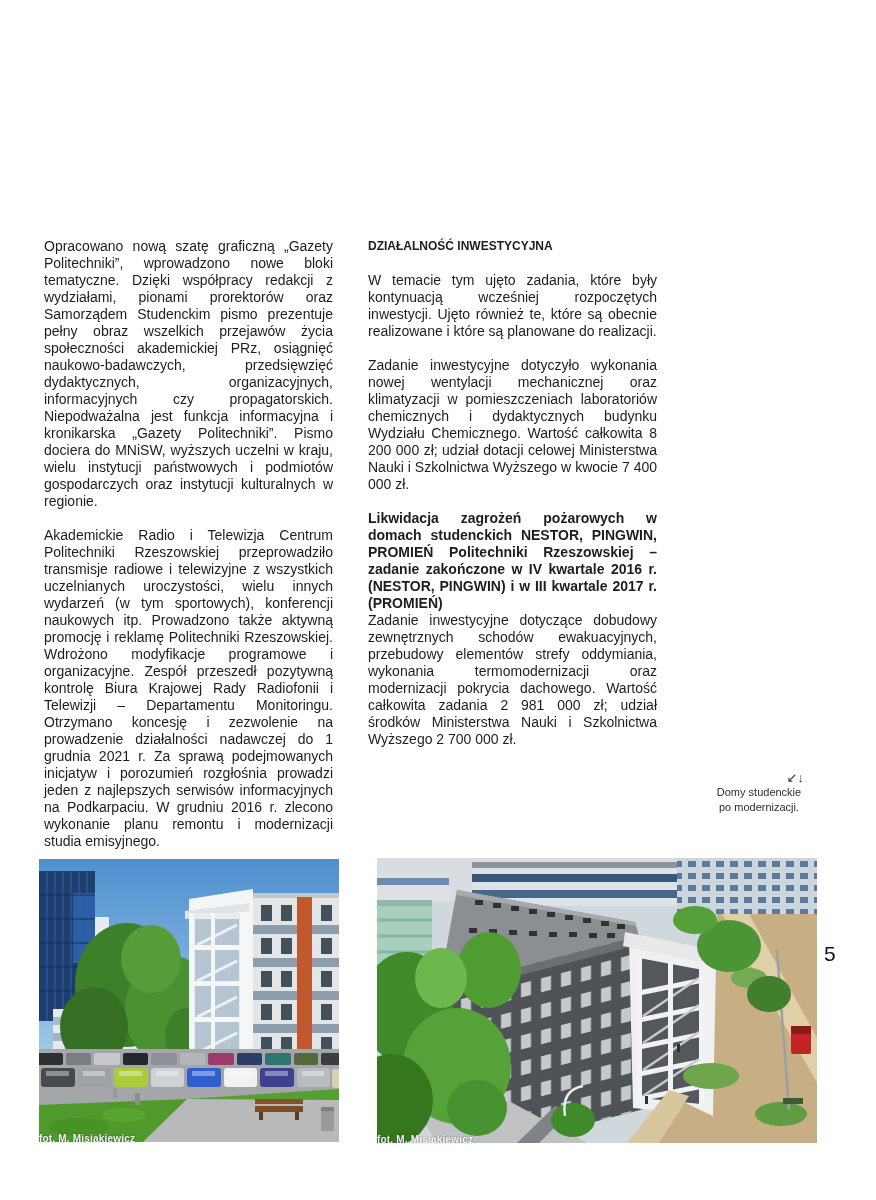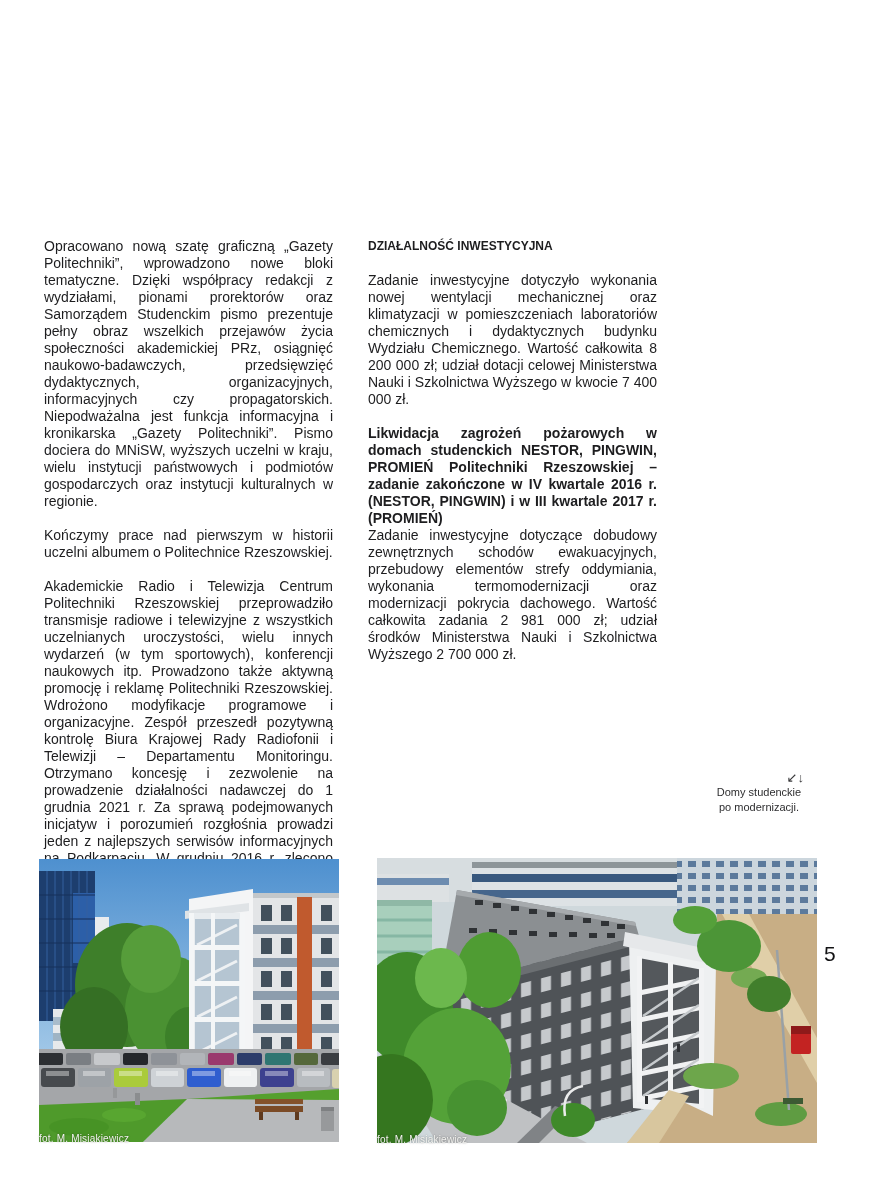--- a/index.html
+++ b/index.html
@@ -11,40 +11,40 @@
   .col-right{left:368px;}
   .col p{margin:0 0 17px 0;}
   .col .tight{margin:0;}
   .b{font-weight:bold;}
   .heading{font-weight:bold;margin:0 0 17px 0;}
   .item{margin:0 0 17px 0;}
   .photo-caption{position:absolute;left:700px;top:770px;width:118px;font-size:11px;
        line-height:15px;text-align:center;color:#2e2e30;}
   .photo-caption .arrows{text-align:right;padding-right:14px;font-size:13px;line-height:15px;color:#3a3a3c;}
   .page-number{position:absolute;left:824px;top:942px;font-size:21px;color:#121214;}
-  figure.photo{position:absolute;margin:0;padding:9px;}
+  figure.photo{position:absolute;margin:0;padding:9px;font-weight:bold;}
   .photo-left{left:30px;top:850px;width:300px;height:283px;}
   .photo-right{left:368px;top:849px;width:440px;height:285px;}
   figure.photo svg{display:block;width:100%;height:100%;}
   figure.photo figcaption{position:absolute;left:9px;bottom:7px;font-size:10px;color:#f3f3f0;
        letter-spacing:.2px;text-shadow:0 0 2px rgba(0,0,0,.45);}
 </style>
 </head>
 <body>
 
 <div class="page">
 
   <section class="col col-left">
     <p>Opracowano nową szatę graficzną „Gazety Politechniki”, wprowadzono nowe bloki tematyczne. Dzięki współpracy redakcji z wydziałami, pionami prorektorów oraz Samorządem Studenckim pismo prezentuje pełny obraz wszelkich przejawów życia społeczności akademickiej PRz, osiągnięć naukowo-badawczych, przedsięwzięć dydaktycznych, organizacyjnych, informacyjnych czy propagatorskich. Niepodważalna jest funkcja informacyjna i kronikarska „Gazety Politechniki”. Pismo dociera do MNiSW, wyższych uczelni w kraju, wielu instytucji państwowych i podmiotów gospodarczych oraz instytucji kulturalnych w regionie.</p>
-    <p>Kończymy prace nad pierwszym w historii uczelni albumem o Politechnice Rzeszowskiej.</p>
     <p>Akademickie Radio i Telewizja Centrum Politechniki Rzeszowskiej przeprowadziło transmisje radiowe i telewizyjne z wszystkich uczelnianych uroczystości, wielu innych wydarzeń (w tym sportowych), konferencji naukowych itp. Prowadzono także aktywną promocję i reklamę Politechniki Rzeszowskiej. Wdrożono modyfikacje programowe i organizacyjne. Zespół przeszedł pozytywną kontrolę Biura Krajowej Rady Radiofonii i Telewizji – Departamentu Monitoringu. Otrzymano koncesję i zezwolenie na prowadzenie działalności nadawczej do 1 grudnia 2021 r. Za sprawą podejmowanych inicjatyw i porozumień rozgłośnia prowadzi jeden z najlepszych serwisów informacyjnych na Podkarpaciu. W grudniu 2016 r. zlecono wykonanie planu remontu i modernizacji studia emisyjnego.</p>
   </section>
 
   <section class="col col-right">
     <h2 class="heading" style="font-size:12px;">DZIAŁALNOŚĆ INWESTYCYJNA</h2>
+    <p>W temacie tym ujęto zadania, które były kontynuacją wcześniej rozpoczętych inwestycji. Ujęto również te, które są obecnie realizowane i które są planowane do realizacji.</p>
     <div class="item">
       <p class="tight">Zadanie inwestycyjne dotyczyło wykonania nowej wentylacji mechanicznej oraz klimatyzacji w pomieszczeniach laboratoriów chemicznych i dydaktycznych budynku Wydziału Chemicznego. Wartość całkowita 8 200 000 zł; udział dotacji celowej Ministerstwa Nauki i Szkolnictwa Wyższego w kwocie 7 400 000 zł.</p>
     </div>
     <div class="item">
       <p class="tight b">Likwidacja zagrożeń pożarowych w domach studenckich NESTOR, PINGWIN, PROMIEŃ Politechniki Rzeszowskiej – zadanie zakończone w IV kwartale 2016 r. (NESTOR, PINGWIN) i w III kwartale 2017 r. (PROMIEŃ)</p>
       <p class="tight">Zadanie inwestycyjne dotyczące dobudowy zewnętrznych schodów ewakuacyjnych, przebudowy elementów strefy oddymiania, wykonania termomodernizacji oraz modernizacji pokrycia dachowego. Wartość całkowita zadania 2 981 000 zł; udział środków Ministerstwa Nauki i Szkolnictwa Wyższego 2 700 000 zł.</p>
     </div>
   </section>
 
   <div class="photo-caption">

